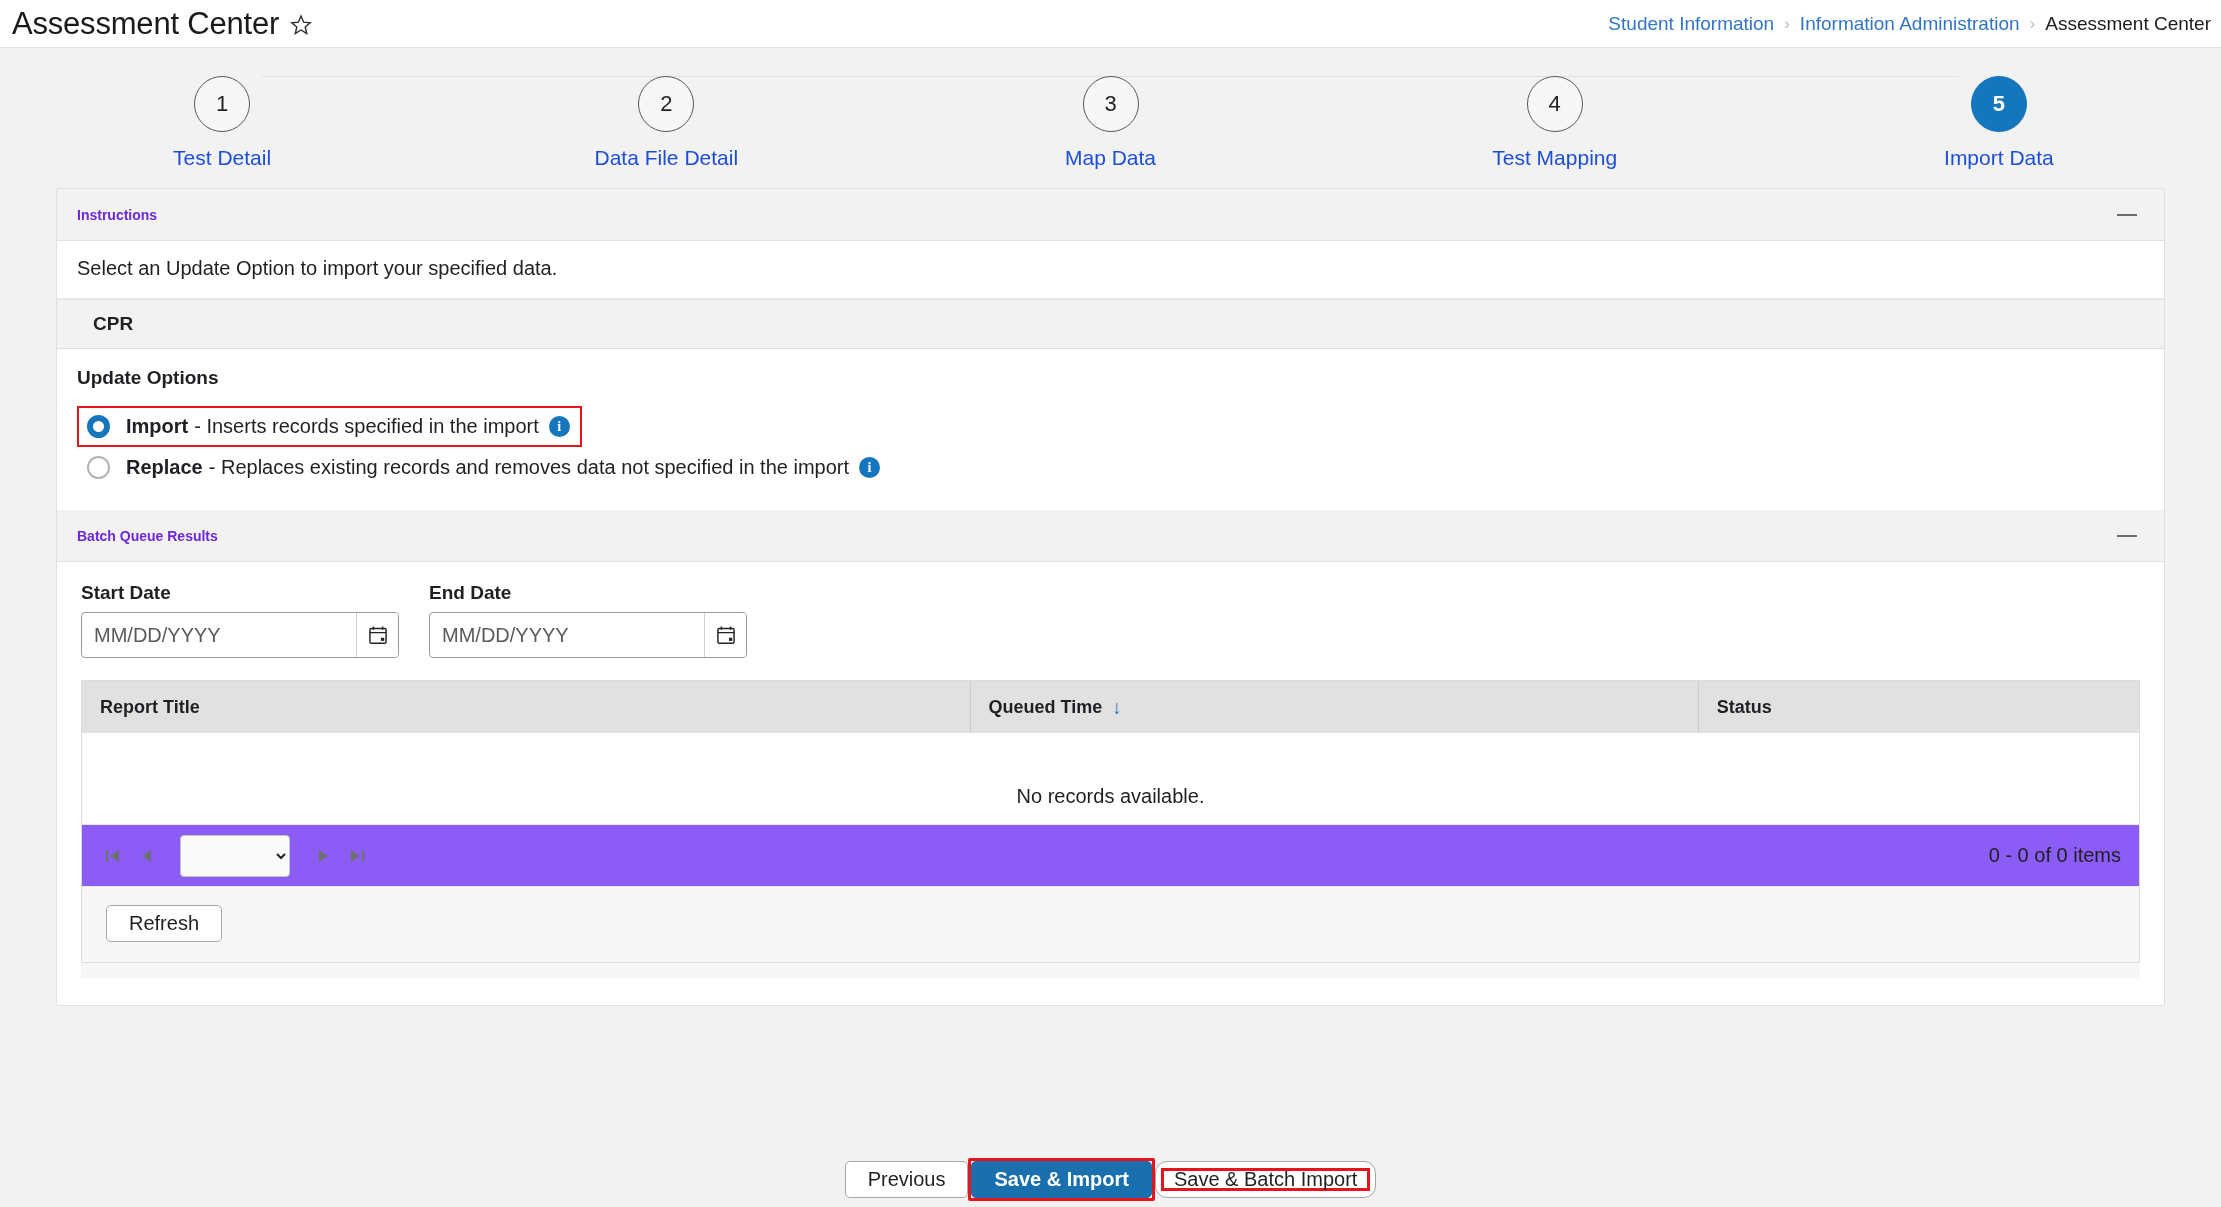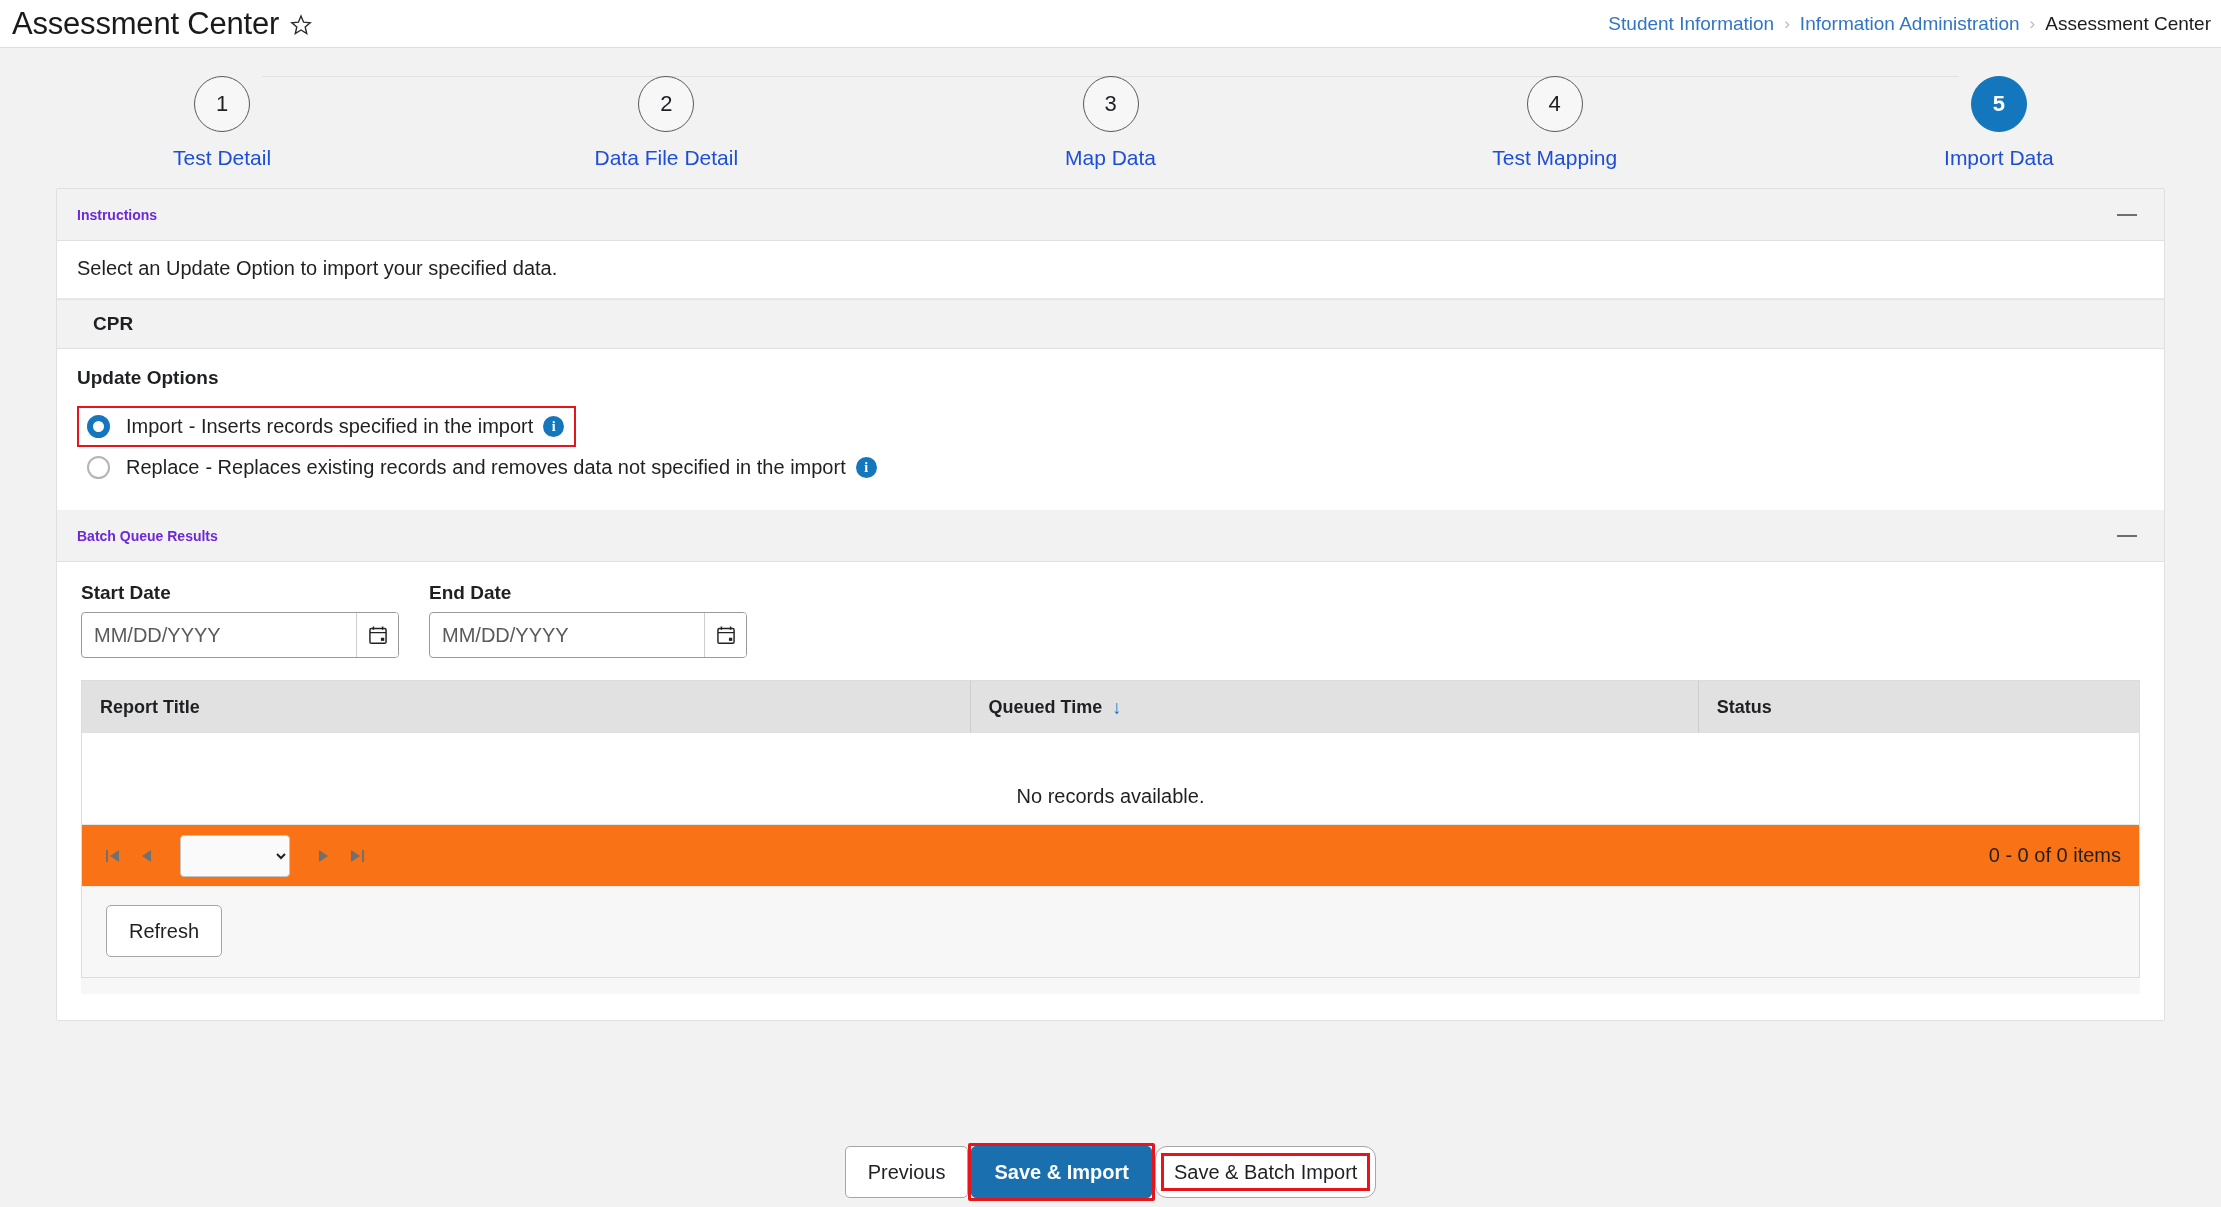--- a/index.html
+++ b/index.html
@@ -178,21 +178,21 @@
     background: #fff;
     display: inline-flex; align-items: center; justify-content: center;
     margin-right: 16px;
     flex: none;
     cursor: pointer;
   }
   .radio.checked {
     border: 6px solid #1476bc;
     background: #ffffff;
   }
-  .radio-strong { font-weight: 400; margin-right: 6px; }
+  .radio-strong { font-weight: 700; margin-right: 6px; }
   .info-icon {
     display: inline-flex; align-items: center; justify-content: center;
     width: 21px; height: 21px; border-radius: 50%;
     background: #1476bc; color: #fff;
     font-size: 14px; font-weight: 700;
     font-family: "Liberation Serif", serif;
     margin-left: 10px;
     cursor: pointer;
     flex: none;
   }
@@ -259,21 +259,21 @@
     font-size: 20px; color: #1f2023;
     border-bottom: 1px solid #e8e8e8;
     margin-top: 36px;
   }
 
   .pager {
     height: 62px;
     display: flex; align-items: center;
     padding: 0 18px 0 14px;
     border-bottom: 1px solid #e8e8e8;
-    background: #f97316;
+    background: #8b5cf6;
   }
   .pg-btn {
     width: 34px; height: 34px;
     display: flex; align-items: center; justify-content: center;
     color: #707070;
     cursor: pointer;
   }
   .pg-select {
     width: 110px; height: 42px;
     margin: 0 16px;
@@ -294,21 +294,21 @@
   .refresh-wrap { padding: 18px 0 20px 24px; background: #f7f7f7; }
   .btn {
     font-family: "Liberation Sans", sans-serif;
     font-size: 20px;
     border-radius: 5px;
     cursor: pointer;
     background: #ffffff;
     border: 1px solid #a6a6a6;
     color: #1f2023;
     padding: 0 22px;
-    height: 52px;
+    height: 37px;
     display: inline-flex; align-items: center; justify-content: center;
   }
   .grid-foot-space { height: 16px; background: #f7f7f7; }
 
   
   .footer-actions {
     position: absolute;
     left: 0; right: 0; bottom: 6px;
     display: flex; align-items: center; justify-content: center;
     gap: 0;

